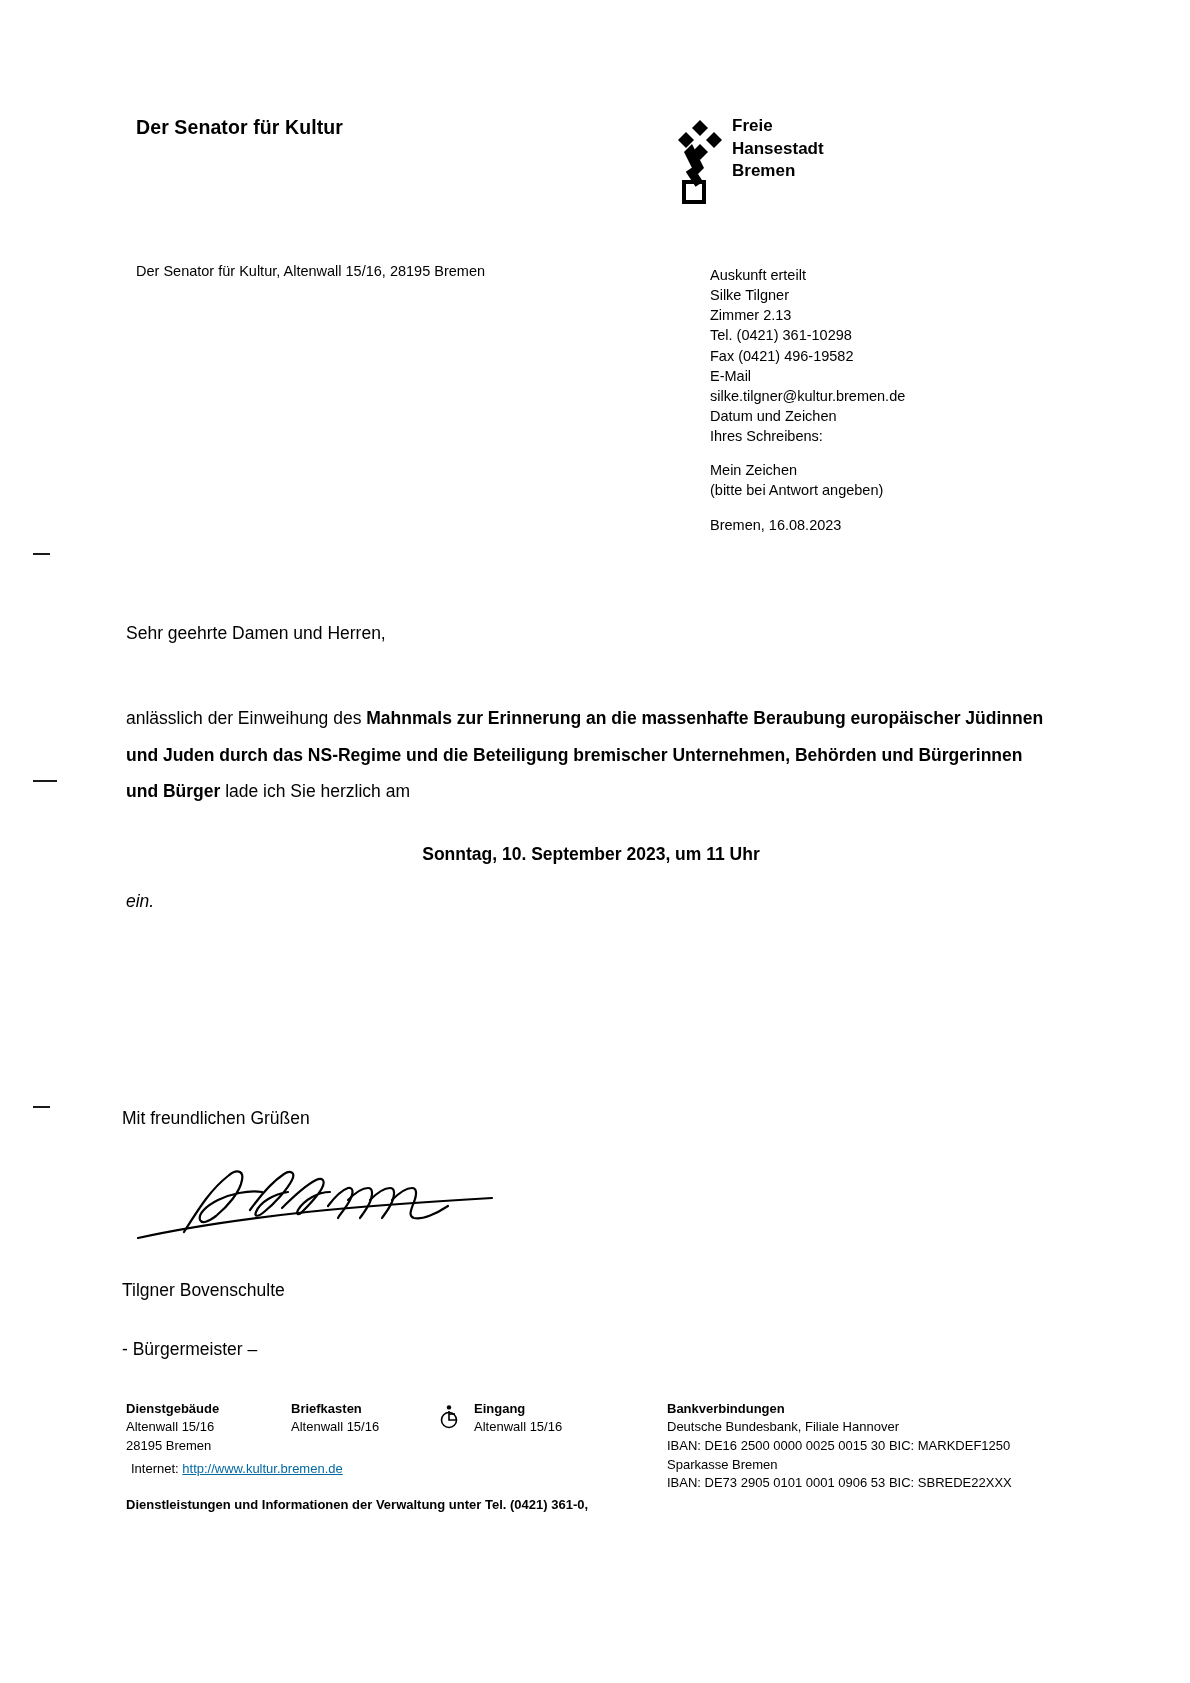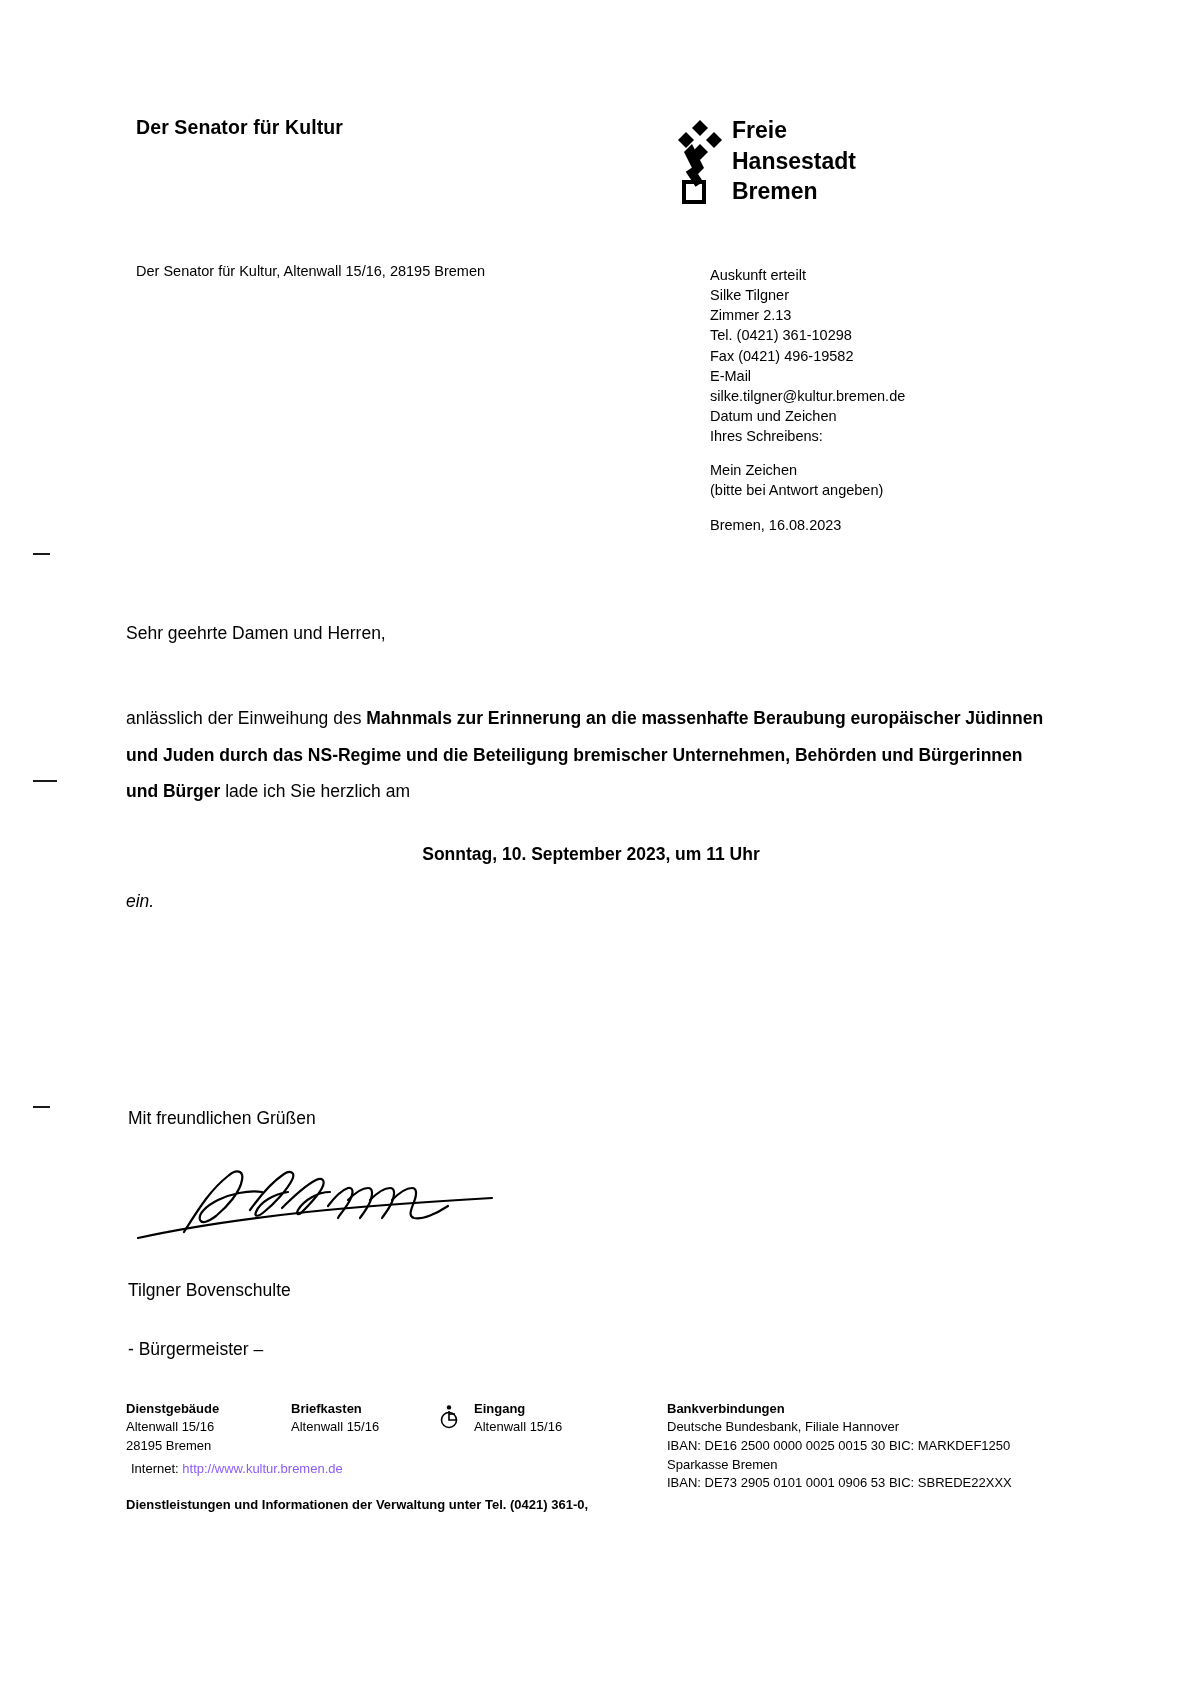--- a/index.html
+++ b/index.html
@@ -39,21 +39,21 @@
     position: absolute;
     left: 0;
     top: 0;
     width: 70px;
     height: 90px;
   }
   .state-name {
     position: absolute;
     left: 72px;
     top: -3px;
-    font-size: 23px;
+    font-size: 17px;
     font-weight: bold;
     line-height: 1.33;
   }
 
   
   .sender-line {
     position: absolute;
     left: 136px;
     top: 263px;
     font-size: 14.5px;
@@ -100,21 +100,21 @@
     text-align: center;
     font-weight: bold;
     margin: 0 0 10px 0 !important;
     padding-left: 10px;
   }
   .p-ein { margin-bottom: 38px !important; font-style: italic; }
   .p-detail { margin-bottom: 0 !important; }
 
   .closing {
     position: absolute;
-    left: 128px;
+    left: 122px;
     top: 1100px;
     width: 920px;
     font-size: 17.5px;
     line-height: 2.1;
   }
   .closing p { margin: 0; }
   .sig-name { margin-top: 135px !important; }
   .sig-role { margin-top: 22px !important; }
 
   .signature {
@@ -161,21 +161,22 @@
     top: 105px;
     font-weight: bold;
     line-height: 1.5;
   }
   .f-bank2 {
     position: absolute;
     left: 667px;
     top: 66px;
   }
   a, .link {
-    color: #8b5cf6;
+    color: #0369a1;
+    text-decoration: underline;
   }
 </style>
 </head>
 <body>
 
 <div class="page">
 
   <div class="dept-title">Der Senator für Kultur</div>
 
   <div class="crest-wrap">

